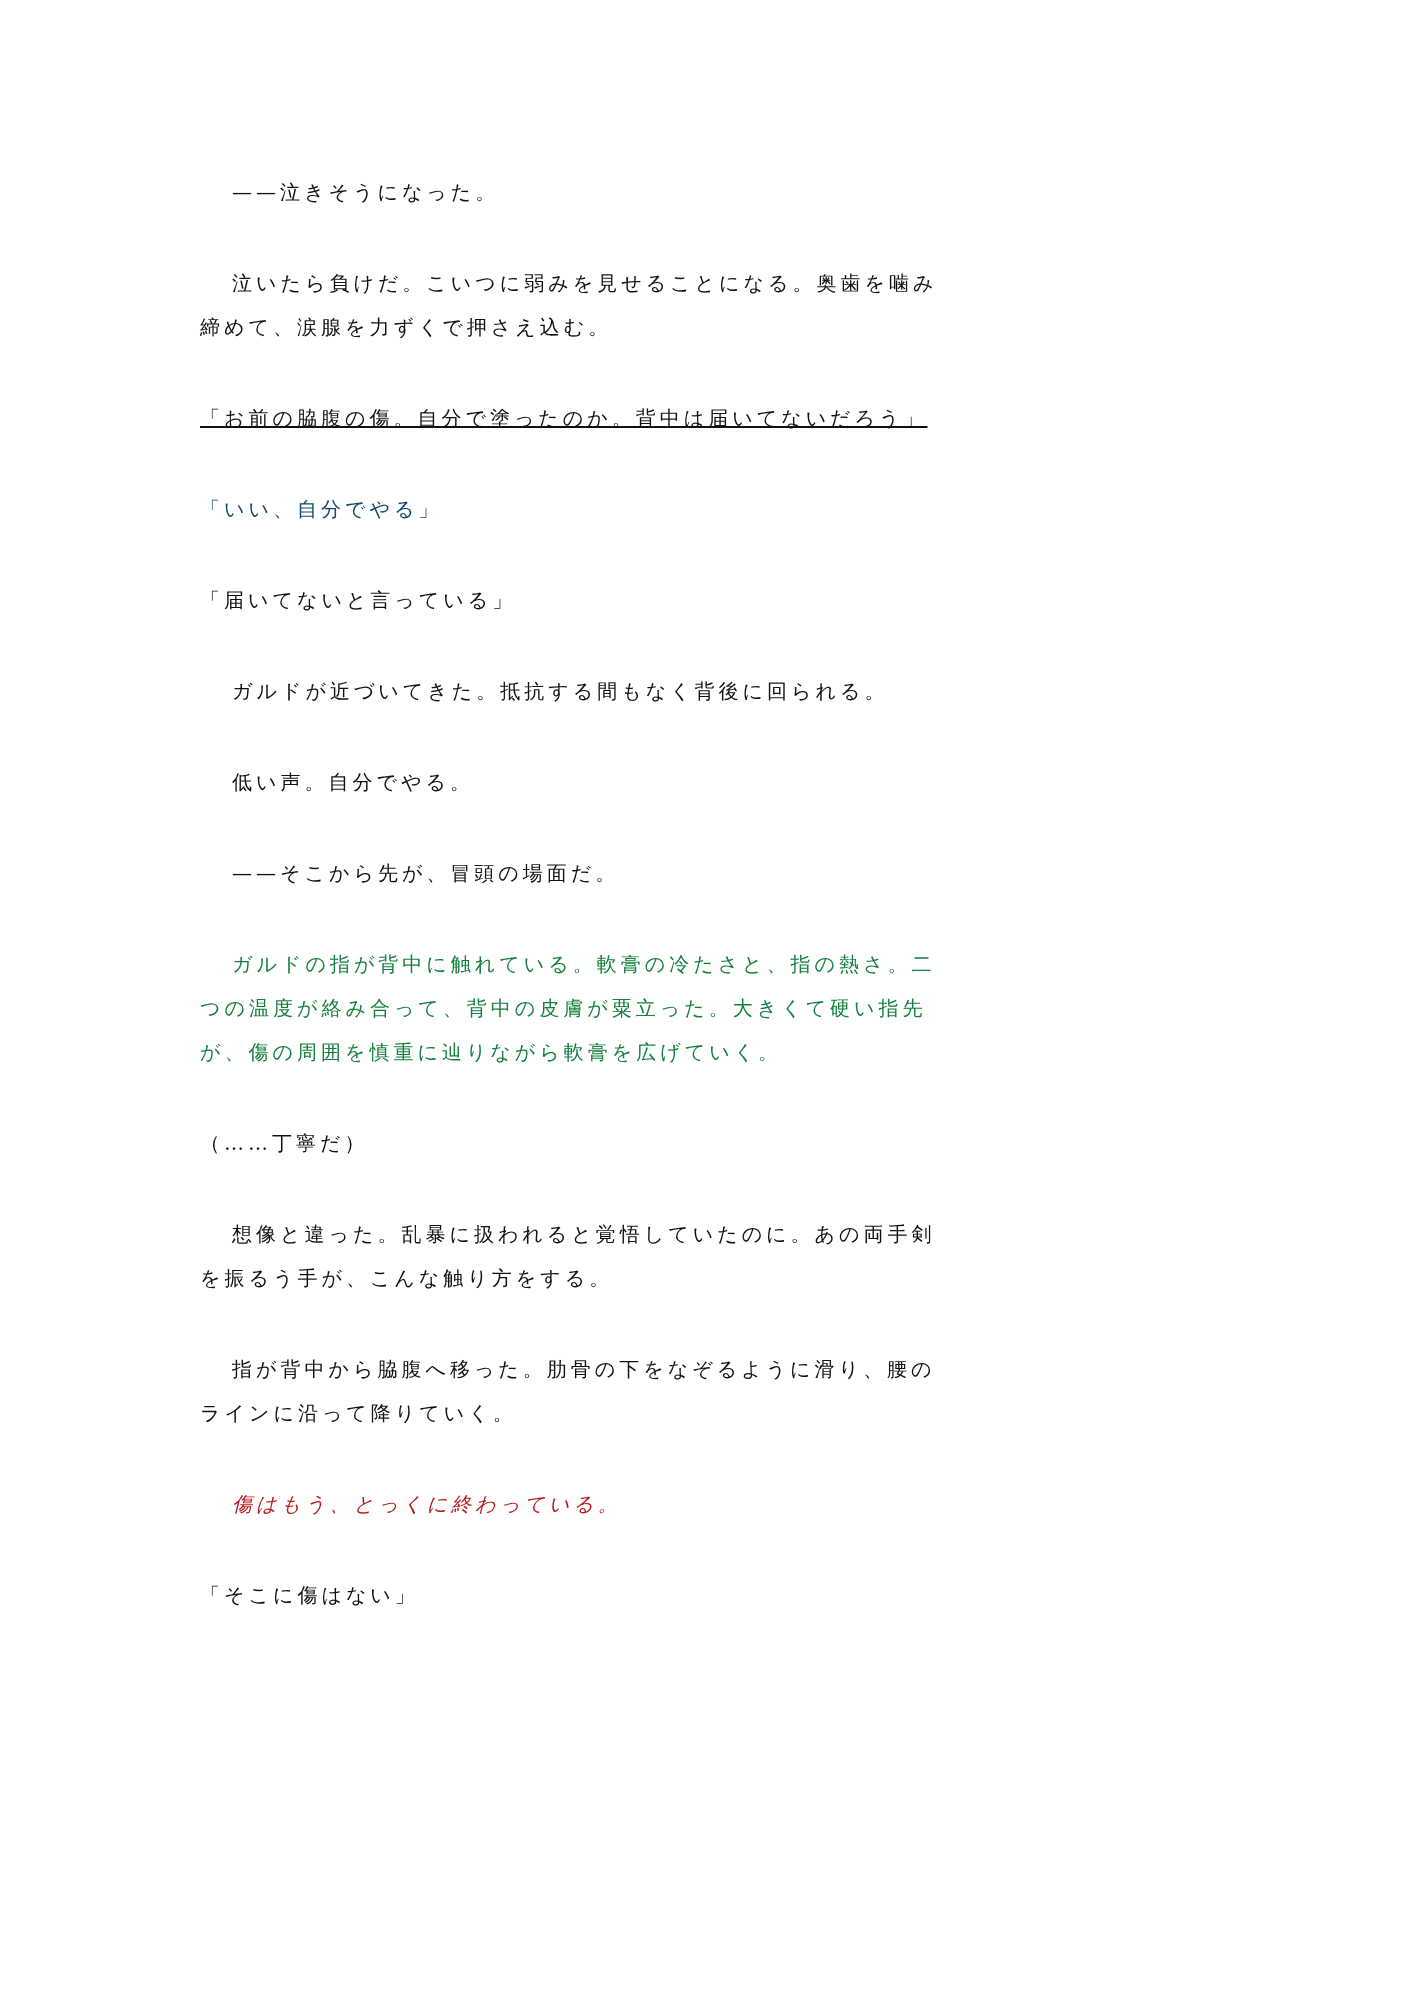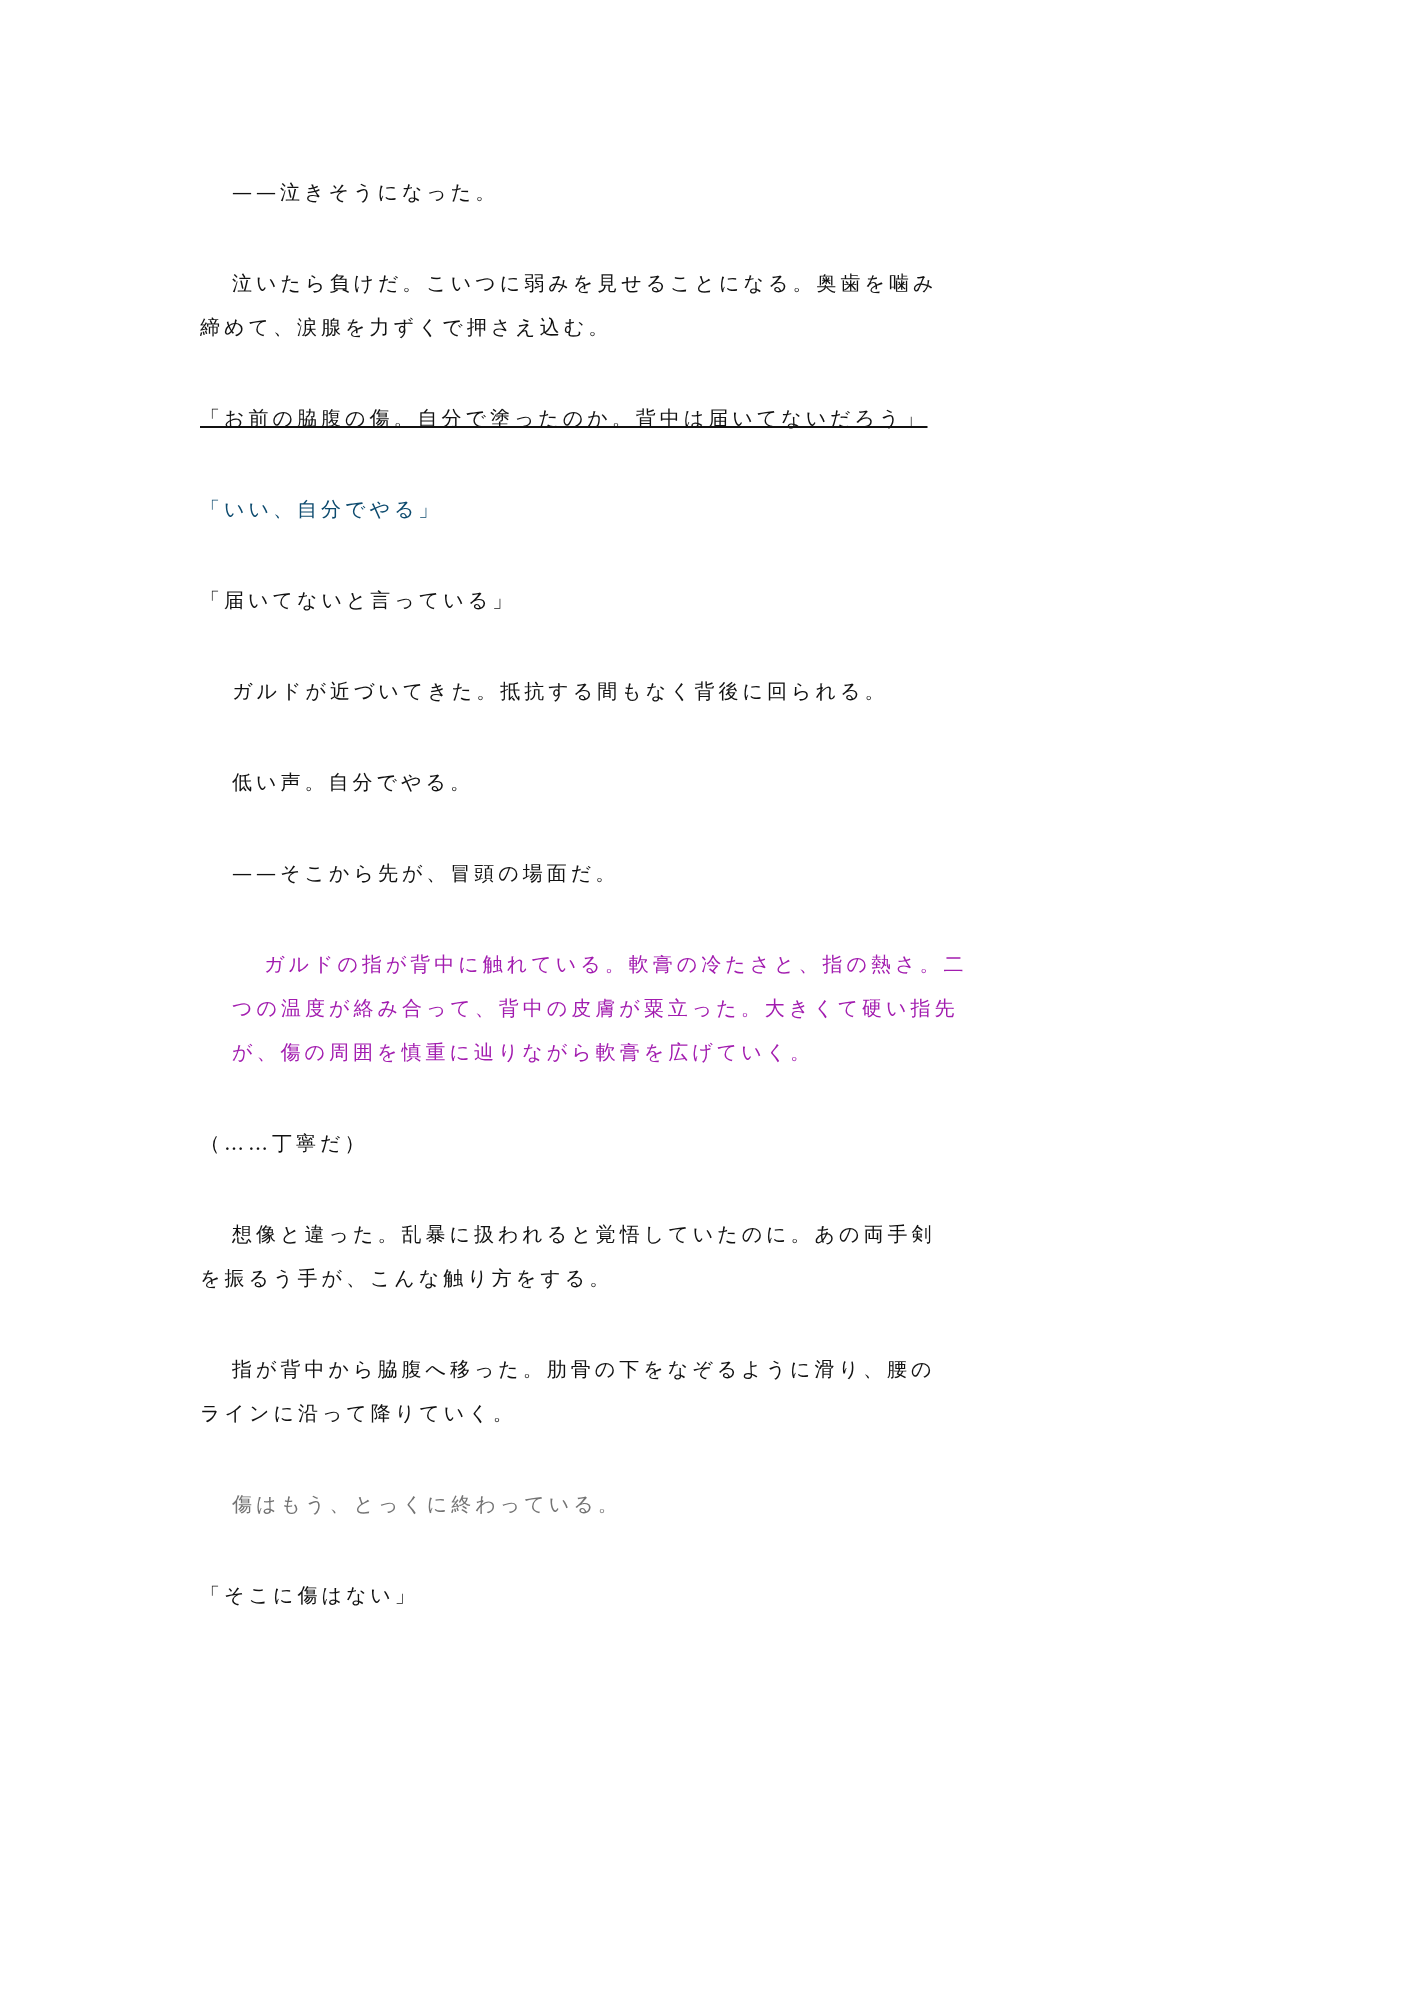--- a/index.html
+++ b/index.html
@@ -42,24 +42,24 @@
   <div class="text-area" id="paragraph-container">
       <p class="indent" style="color: rgb(17, 17, 17);">——泣きそうになった。</p>
       <p class="indent" style="color: rgb(17, 17, 17);">泣いたら負けだ。こいつに弱みを見せることになる。奥歯を噛み
 締めて、涙腺を力ずくで押さえ込む。</p>
       <p style="color: rgb(17, 17, 17); text-decoration: underline;">「お前の脇腹の傷。自分で塗ったのか。背中は届いてないだろう」</p>
       <p style="color: #0c4a6e;">「いい、自分でやる」</p>
       <p style="color: rgb(17, 17, 17);">「届いてないと言っている」</p>
       <p class="indent" style="color: rgb(17, 17, 17);">ガルドが近づいてきた。抵抗する間もなく背後に回られる。</p>
       <p class="indent" style="color: rgb(17, 17, 17);">低い声。自分でやる。</p>
       <p class="indent" style="color: rgb(17, 17, 17);">——そこから先が、冒頭の場面だ。</p>
-      <p class="indent" style="color: #a21caf; margin-left: 32px;">ガルドの指が背中に触れている。軟膏の冷たさと、指の熱さ。二
+      <p class="indent" style="color: #15803d;">ガルドの指が背中に触れている。軟膏の冷たさと、指の熱さ。二
 つの温度が絡み合って、背中の皮膚が粟立った。大きくて硬い指先
 が、傷の周囲を慎重に辿りながら軟膏を広げていく。</p>
       <p style="color: rgb(17, 17, 17);">（……丁寧だ）</p>
       <p class="indent" style="color: rgb(17, 17, 17);">想像と違った。乱暴に扱われると覚悟していたのに。あの両手剣
 を振るう手が、こんな触り方をする。</p>
       <p class="indent" style="color: rgb(17, 17, 17);">指が背中から脇腹へ移った。肋骨の下をなぞるように滑り、腰の
 ラインに沿って降りていく。</p>
-      <p class="indent" style="color: #737373;">傷はもう、とっくに終わっている。</p>
+      <p class="indent" style="color: #b91c1c; font-style: italic;">傷はもう、とっくに終わっている。</p>
       <p style="color: rgb(17, 17, 17);">「そこに傷はない」</p>
     </div>
 </div>
 
 </body></html>

